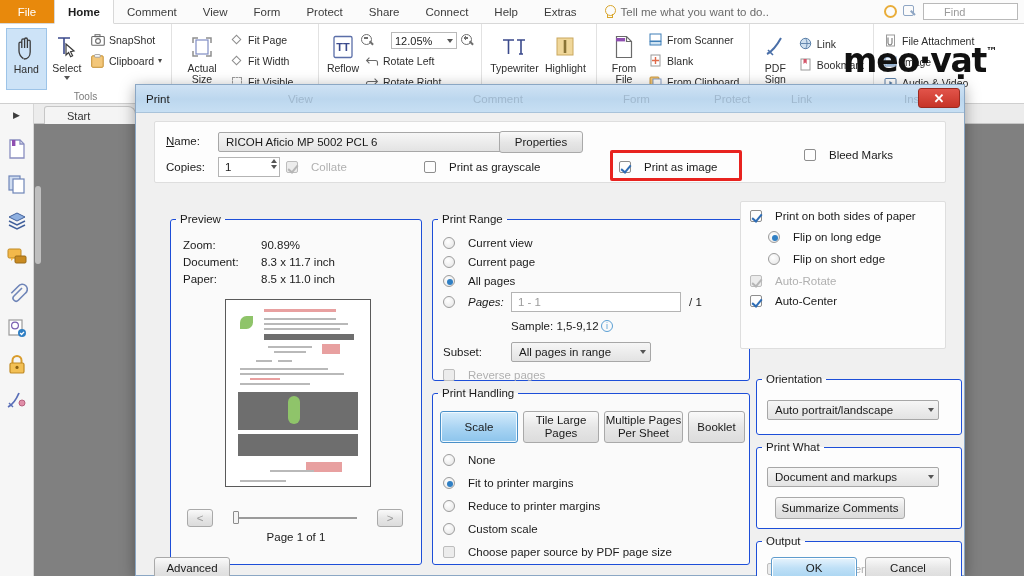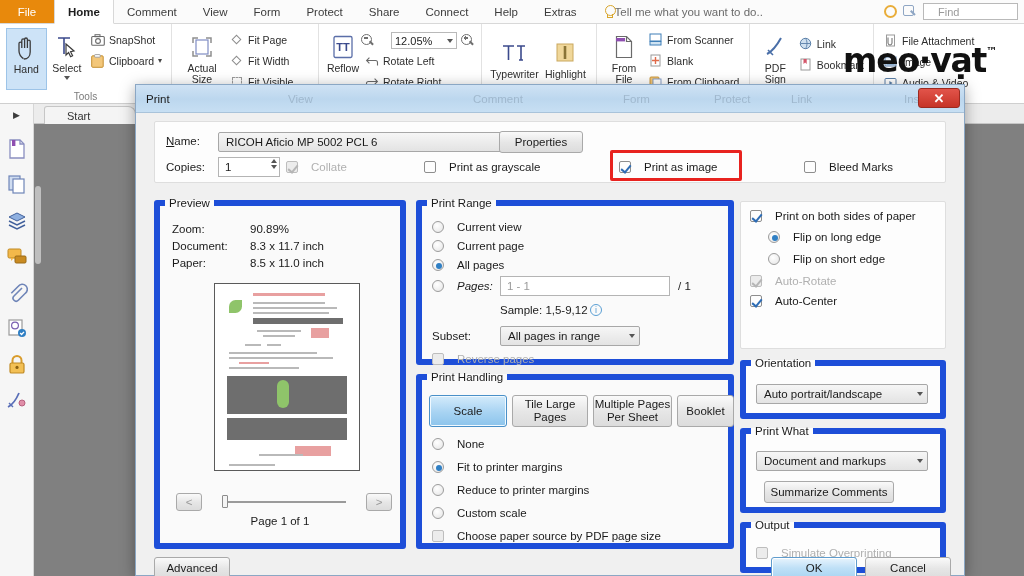--- a/index.html
+++ b/index.html
@@ -38,21 +38,21 @@
   .tab.active {
     background: #ffffff;
     border-left: 1px solid #d8d8d8;
     border-right: 1px solid #d8d8d8;
     border-bottom: 1px solid #ffffff;
     font-weight: bold;
     color: #1d1d1d;
     margin-bottom: -1px;
   }
   .tellme {
-    display: flex; align-items: center; 
+    display: flex; align-items: center; gap: 6px;
     margin-left: 14px; color: #6b6b6b; font-size: 11.5px;
   }
   .bulb {
     width: 11px; height: 13px; position: relative; display:inline-block;
   }
   .bulb::before{
     content:""; position:absolute; left:1px; top:0; width:9px; height:9px;
     border:1.3px solid #d9a62c; border-radius:50%;
   }
   .bulb::after{
@@ -62,21 +62,21 @@
   .menu-right {
     margin-left: auto; display: flex; align-items: center; gap: 6px;
     padding-right: 6px;
   }
   .circ-icon {
     width: 13px; height: 13px; border-radius: 50%;
     border: 2px solid #e9ad3a;
   }
   .findbox {
     width: 95px; height: 17px; border: 1px solid #b9b9b9; background: #fff;
-    font-size: 11px; color: #9a9a9a; padding: 0 14px;
+    font-size: 11px; color: #9a9a9a; padding: 0 20px;
     display: flex; align-items: center;
   }
   .srch-icon { position: relative; width: 14px; height: 14px; }
   .srch-icon::before{
     content:""; position:absolute; left:0; top:0; width:9px; height:9px;
     border:1.6px solid #8fa6c4; border-radius:2px;
   }
   .srch-icon::after{
     content:""; position:absolute; left:7px; top:7px; width:6px; height:1.6px;
     background:#8fa6c4; transform:rotate(45deg);
@@ -252,22 +252,22 @@
   .chk.dis.on::after { border-color: #b6b6b6; }
   .radio { width: 12px; height: 12px; border-radius: 50%; flex: none;
            border: 1px solid #9c9c9c;
            background: radial-gradient(circle at 40% 35%, #ffffff 0%, #ececec 70%, #dcdcdc 100%); position: relative; }
   .radio.on::after { content:""; position:absolute; left:3px; top:3px; width:6px; height:6px;
            border-radius:50%; background:#2f7fc4; }
   .opt { display: flex; align-items: center; gap: 13px; font-size: 11.5px; color: #1a1a1a; }
   .opt.dis { color: #b0b0b0; }
 
   fieldset.grp {
-    position: absolute; border: 6px solid #1d4ed8; border-radius: 3px;
-    background: #fafafa; margin: 0; padding: 0;
+    position: absolute; border: 1px solid #1d4ed8; border-radius: 3px;
+    background: #fafafa; margin: 16px; padding: 0;
   }
   fieldset.grp > legend {
     font-size: 11.5px; color: #1a1a1a; padding: 0 4px; margin-left: 5px;
   }
   .panel-white {
     position: absolute; background: #fdfdfd; border: 1px solid #dedede; border-radius: 2px;
   }
 
   .hl-box {
     position: absolute; border: 3px solid #e8231f; border-radius: 2px;
@@ -430,21 +430,21 @@
             <svg width="14" height="14" viewBox="0 0 14 14">
                 <path d="M12 6.5H3.5a2 2 0 00-2 2v3" fill="none" stroke="#6a6a6a" stroke-width="1.1"></path>
                 <path d="M9.6 3.6l2.8 2.9-2.8 2.9" fill="none" stroke="#6a6a6a" stroke-width="1.1"></path>
               </svg>
           </span>
           <span>Rotate Right</span>
         </div>
       </div>
     </div>
 
-    <div class="rgroup" style="width:115px;align-items:flex-end;">
+    <div class="rgroup" style="width:115px;">
       <div class="bigbtn" style="height:70px;width:56px;">
         <span class="glyph">
           <svg width="28" height="24" viewBox="0 0 28 24">
               <path d="M3 5h11M8.5 5v14" stroke="#3b4a8c" stroke-width="1.6" fill="none"></path>
               <path d="M17 5h8M21 5v14M19 19h4" stroke="#3b4a8c" stroke-width="1.6" fill="none"></path>
             </svg>
         </span>
         <span class="cap">Typewriter</span>
       </div>
       <div class="bigbtn" style="height:70px;width:52px;">
@@ -682,21 +682,21 @@
       </div>
       <div class="opt" style="position:absolute;left:288px;top:48px;">
         <span class="chk"></span>
         <span>Print as grayscale</span>
       </div>
       <div class="opt" style="position:absolute;left:483px;top:48px;">
         <span class="chk on"></span>
         <span>Print as image</span>
       </div>
       <div class="hl-box" style="left:474px; top:37px; width:132px; height:31px;"></div>
-      <div class="opt" style="position:absolute;left:668px;top:48px;">
+      <div class="opt" style="position:absolute;left:668px;top:36px;">
         <span class="chk"></span>
         <span>Bleed Marks</span>
       </div>
 
       <fieldset class="grp" style="left:18px; top:84px; width:252px; height:352px;">
         <legend>Preview</legend>
         <div class="lbl" style="position:absolute;left:12px;top:14px;">Zoom:</div>
         <div class="lbl" style="position:absolute;left:90px;top:14px;">90.89%</div>
         <div class="lbl" style="position:absolute;left:12px;top:31px;">Document:</div>
         <div class="lbl" style="position:absolute;left:90px;top:31px;">8.3 x 11.7 inch</div>

